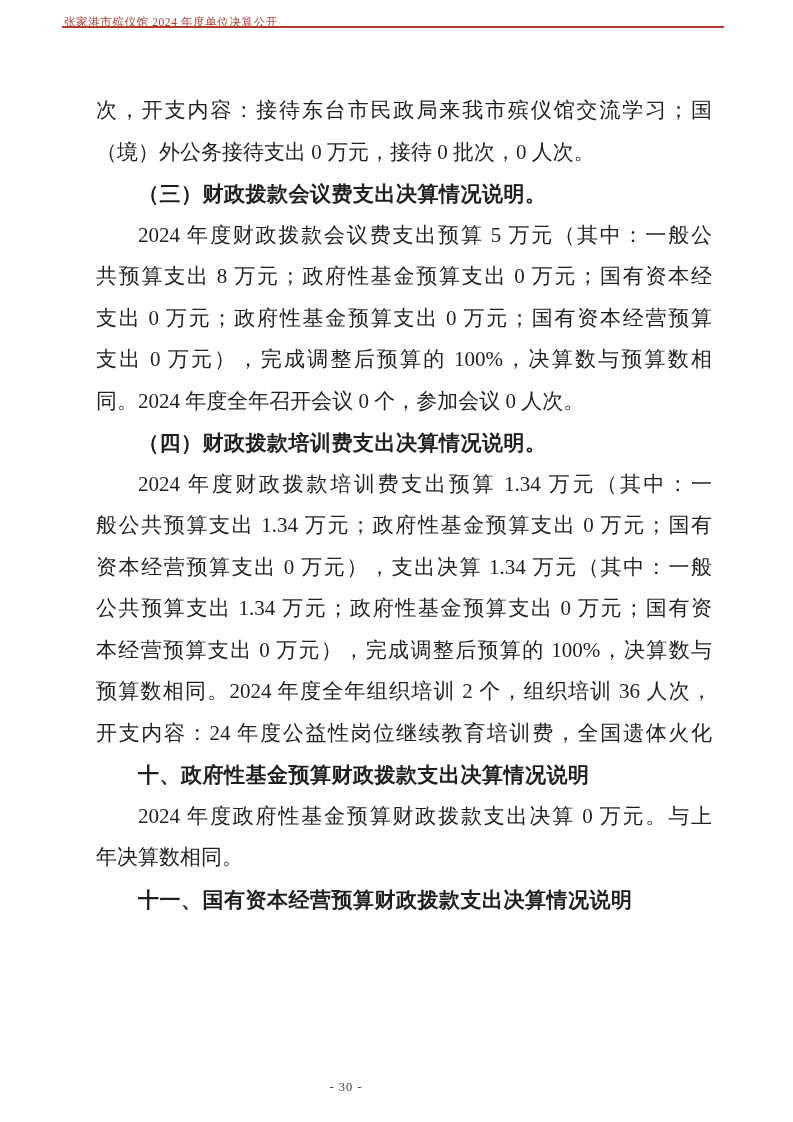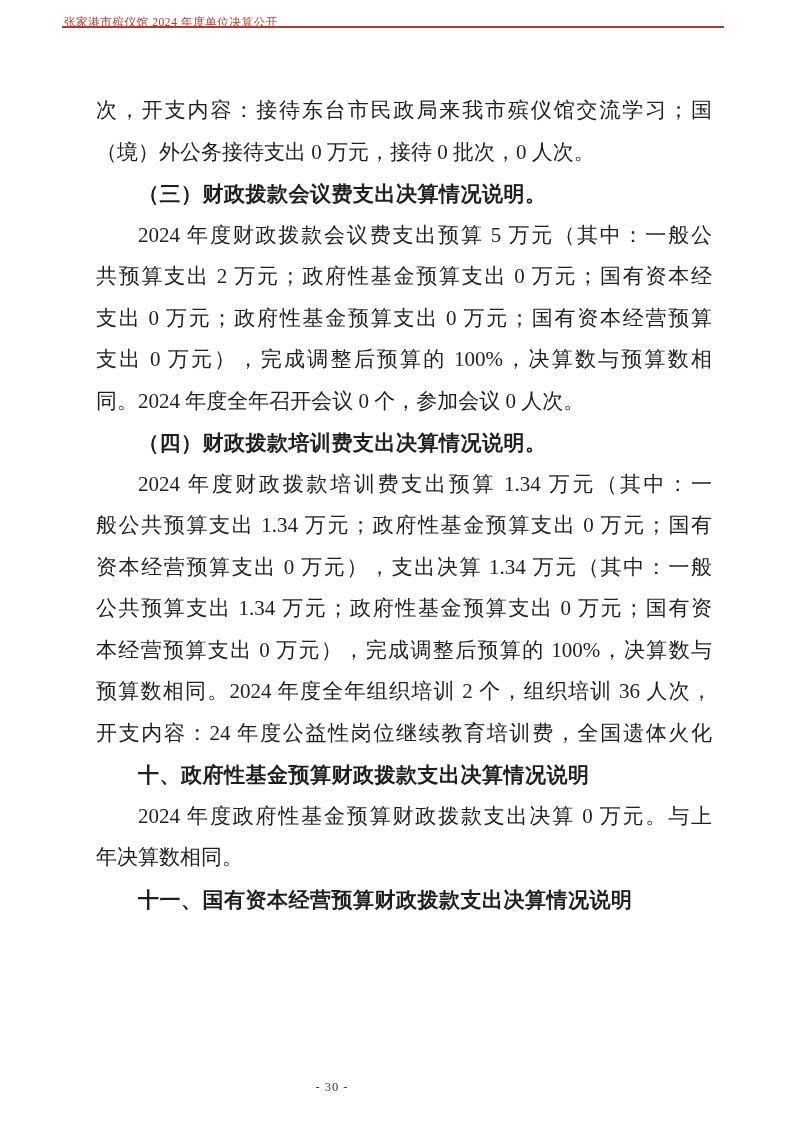--- a/index.html
+++ b/index.html
@@ -46,36 +46,37 @@
     text-align-last: left;
     letter-spacing: 0.5px;
   }
   .page-footer {
     position: absolute; top: 1080px; left: 0;
     width: 664px;
     text-align: center;
     font-size: 12.5px;
     letter-spacing: 1px;
     color: #3a3a3a;
+    padding-left: 14px;
   }
 </style>
 </head>
 <body>
 
 <div class="page-header">
   <span class="header-title">张家港市殡仪馆 2024 年度单位决算公开</span>
 </div>
 <div class="header-rule"></div>
 
 <div class="doc-body">
     <div class="line justify">次，开支内容：接待东台市民政局来我市殡仪馆交流学习；国</div>
     <div class="line">（境）外公务接待支出 0 万元，接待 0 批次，0 人次。</div>
     <div class="line indent heading">（三）财政拨款会议费支出决算情况说明。</div>
     <div class="line justify indent">2024 年度财政拨款会议费支出预算 5 万元（其中：一般公</div>
-    <div class="line justify">共预算支出 2 万元；政府性基金预算支出 0 万元；国有资本经</div>
+    <div class="line justify">共预算支出 8 万元；政府性基金预算支出 0 万元；国有资本经</div>
     <div class="line justify">支出 0 万元；政府性基金预算支出 0 万元；国有资本经营预算</div>
     <div class="line justify">支出 0 万元），完成调整后预算的 100%，决算数与预算数相</div>
     <div class="line">同。2024 年度全年召开会议 0 个，参加会议 0 人次。</div>
     <div class="line indent heading">（四）财政拨款培训费支出决算情况说明。</div>
     <div class="line justify indent">2024 年度财政拨款培训费支出预算 1.34 万元（其中：一</div>
     <div class="line justify">般公共预算支出 1.34 万元；政府性基金预算支出 0 万元；国有</div>
     <div class="line justify">资本经营预算支出 0 万元），支出决算 1.34 万元（其中：一般</div>
     <div class="line justify">公共预算支出 1.34 万元；政府性基金预算支出 0 万元；国有资</div>
     <div class="line justify">本经营预算支出 0 万元），完成调整后预算的 100%，决算数与</div>
     <div class="line justify">预算数相同。2024 年度全年组织培训 2 个，组织培训 36 人次，</div>

